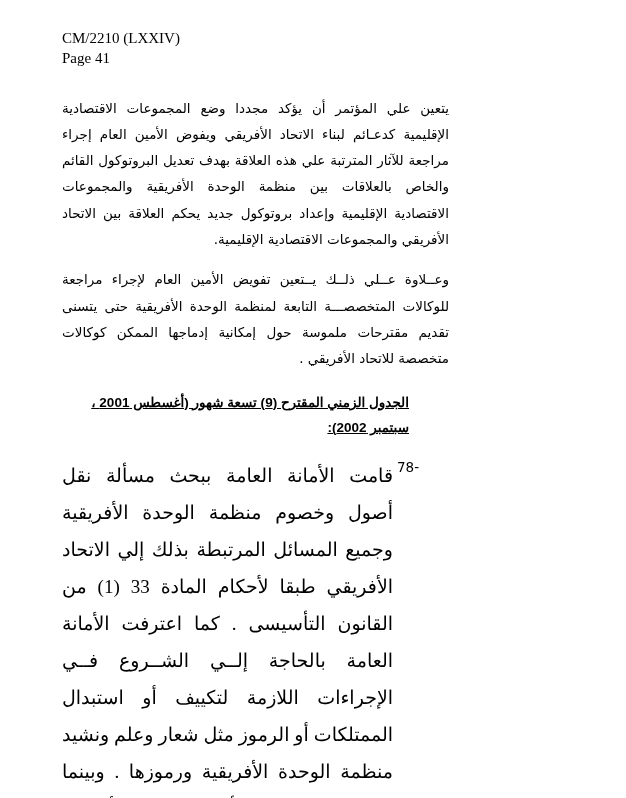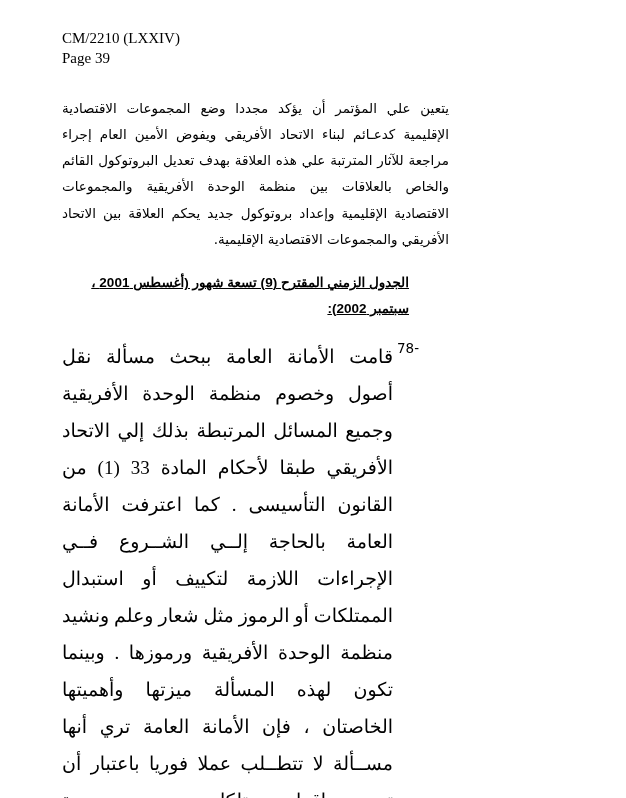--- a/index.html
+++ b/index.html
@@ -105,25 +105,26 @@
     padding-right: 40px;
   }
 </style>
 </head>
 <body>
 
 <div class="page">
 
   <div class="doc-header">
     <span class="line">CM/2210 (LXXIV)</span>
-    <span class="line">Page 39</span>
+    <span class="line">Page 41</span>
   </div>
 
   <div class="rtl-block">
     <p>يتعين علي المؤتمر أن يؤكد مجددا وضع المجموعات الاقتصادية الإقليمية كدعـائم لبناء الاتحاد الأفريقي ويفوض الأمين العام إجراء مراجعة للآثار المترتبة علي هذه العلاقة بهدف تعديل البروتوكول القائم والخاص بالعلاقات بين منظمة الوحدة الأفريقية والمجموعات الاقتصادية الإقليمية وإعداد بروتوكول جديد يحكم العلاقة بين الاتحاد الأفريقي والمجموعات الاقتصادية الإقليمية.</p>
+    <p>وعــلاوة عــلي ذلــك يــتعين تفويض الأمين العام لإجراء مراجعة للوكالات المتخصصـــة التابعة لمنظمة الوحدة الأفريقية حتى يتسنى تقديم مقترحات ملموسة حول إمكانية إدماجها الممكن كوكالات متخصصة للاتحاد الأفريقي .</p>
   </div>
 
   <div class="heading-underline section-label">الجدول الزمني المقترح (9) تسعة شهور (أغسطس 2001 ، سبتمبر 2002):</div>
 
 
   <div class="numbered-row">
     <div class="num">78-</div>
     <div class="body">قامت الأمانة العامة ببحث مسألة نقل أصول وخصوم منظمة الوحدة الأفريقية وجميع المسائل المرتبطة بذلك إلي الاتحاد الأفريقي طبقا لأحكام المادة 33 (1) من القانون التأسيسى . كما اعترفت الأمانة العامة بالحاجة إلــي الشــروع فــي الإجراءات اللازمة لتكييف أو استبدال الممتلكات أو الرموز مثل شعار وعلم ونشيد منظمة الوحدة الأفريقية ورموزها . وبينما تكون لهذه المسألة ميزتها وأهميتها الخاصتان ، فإن الأمانة العامة تري أنها مســألة لا تتطــلب عملا فوريا باعتبار أن تعيين وإقرار ممتلكات ورموز جديــدة للمــنظمة قــد يتطلبان تنظيم المسابقات في التصميم أو التفويض بخصوص هذه الممتلكات والرموز بالتشاور مع الدول الأعضاء .</div>
   </div>
 

